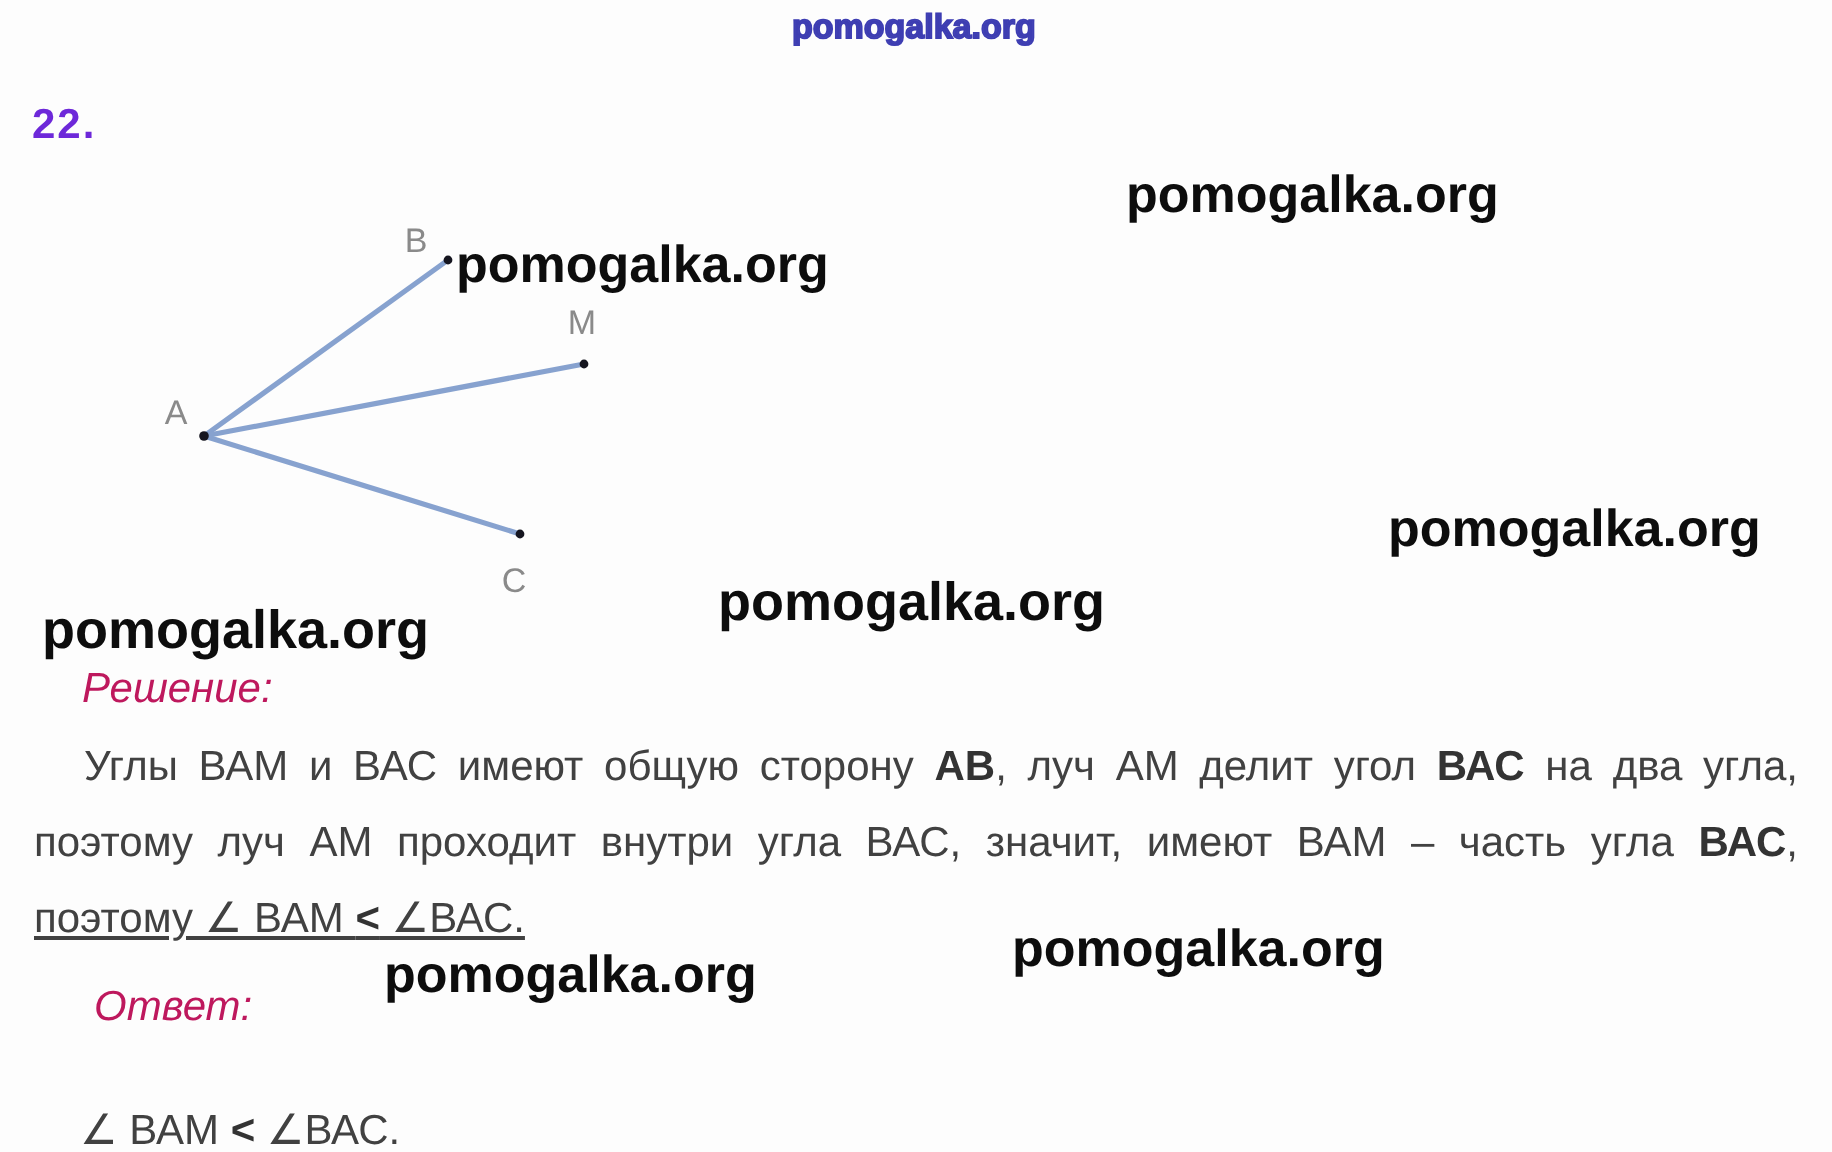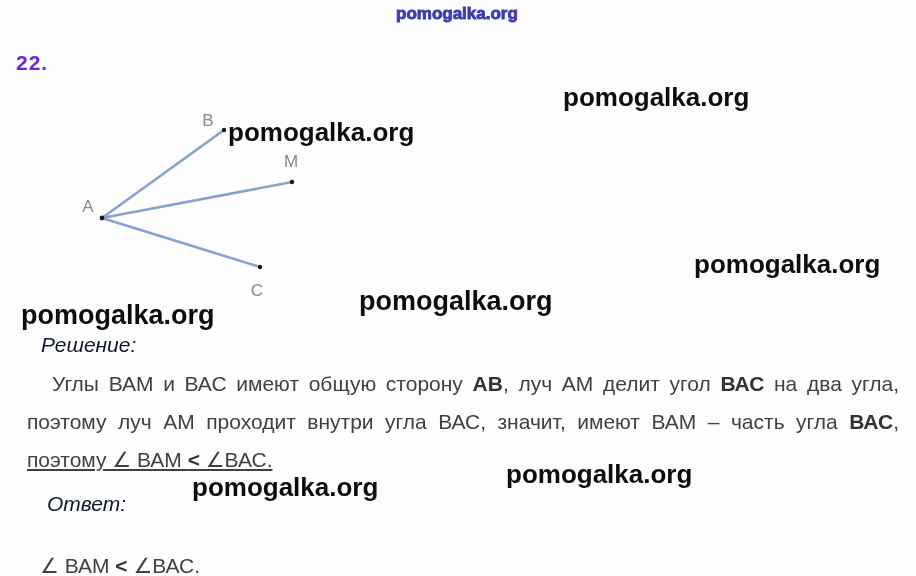--- a/index.html
+++ b/index.html
@@ -44,25 +44,24 @@
     white-space:nowrap;
   }
   .para-line {
     position:absolute;
     left:17px; right:17px;
     font-size:21px;
     color:#414141;
     line-height:28px;
     text-align:justify;
     text-align-last:justify;
-    margin-left:10px;
   }
   .para-line.last { text-align-last:left; right:auto; white-space:nowrap; }
   .indent1 { text-indent:25px; }
-  .italic { font-style:italic; color:#0f172a;text-align:center; }
+  .italic { font-style:italic; color:#be185d;text-align:center; }
   b { font-weight:700; color:#333333; }
   svg text {
     font-family:"Liberation Sans", sans-serif;
     font-size:17px;
     fill:#8a8a8a;
   }
 </style>
 </head>
 <body>
 

